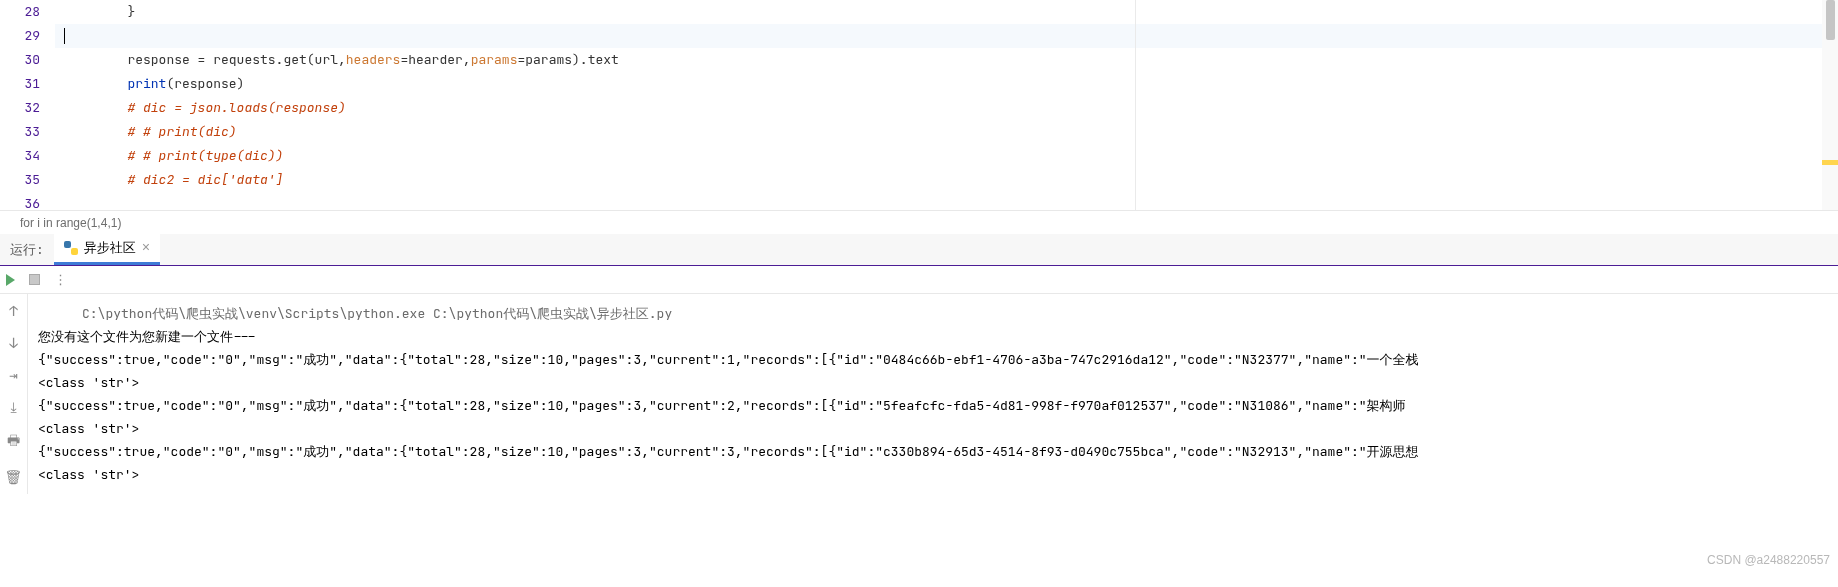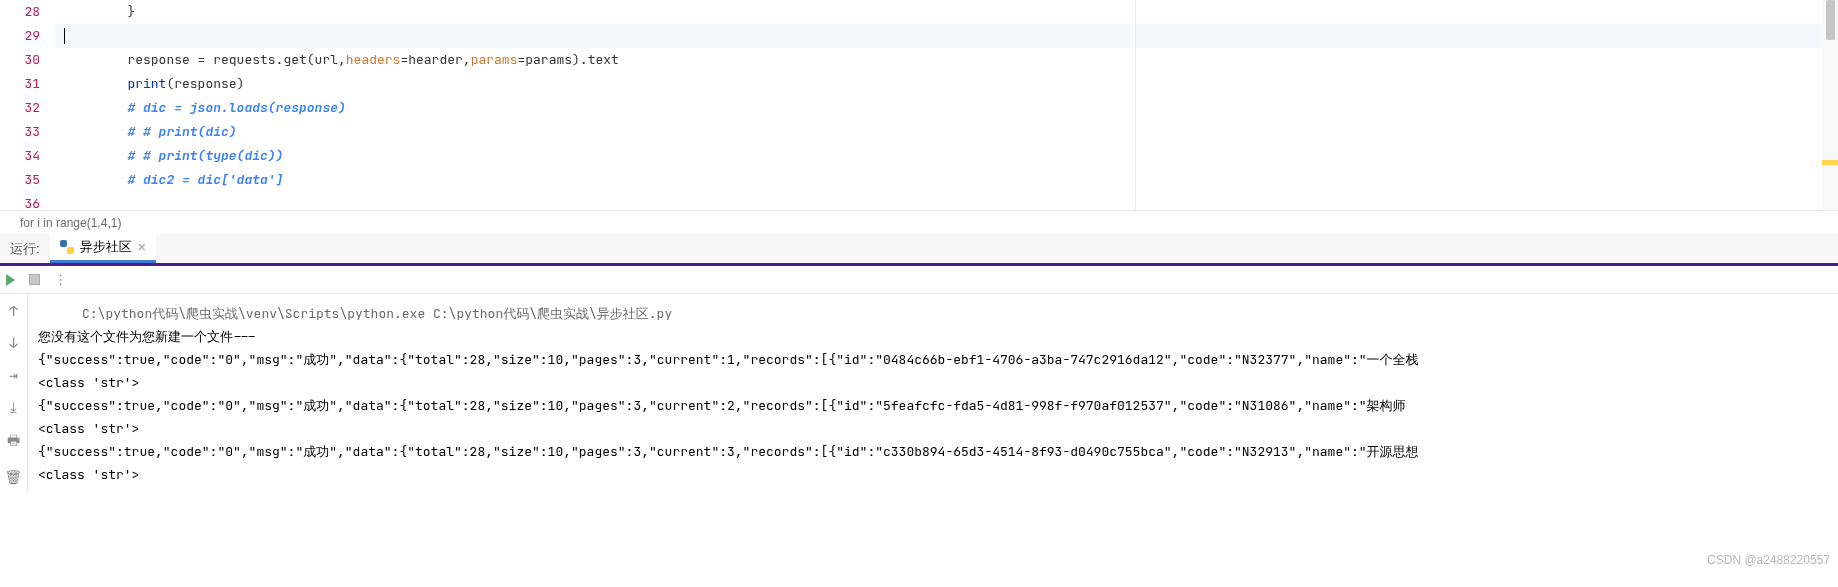--- a/index.html
+++ b/index.html
@@ -15,21 +15,21 @@
       height: 210px;
       overflow: hidden;
       position: relative;
       background: #fff;
     }
     .gutter {
       width: 55px;
       background: #fff;
       text-align: right;
       padding-right: 15px;
-      color: #be185d;
+      color: #4c1d95;
       user-select: none;
       flex-shrink: 0;
     }
     .gutter .ln { height: 24px; line-height: 24px; }
     .code-content { flex: 1; position: relative; }
     .code-line {
       height: 24px;
       line-height: 24px;
       white-space: pre;
       padding-left: 10px;
@@ -38,21 +38,21 @@
     .cursor-caret {
       display: inline-block;
       width: 1px;
       height: 16px;
       background: #000;
       vertical-align: middle;
       margin-left: -1px;
     }
     .kw-blue { color: #0033b3; }
     .kw-orange { color: #cc7832; }
-    .comment { color: #3b82f6; font-style: italic; font-weight: bold; }
+    .comment { color: #c2410c; font-style: italic; }
     .vert-line {
       position: absolute;
       top: 0;
       bottom: 0;
       width: 1px;
       background: #eaeaea;
     }
     .vert-line.v1 { left: 1080px; }
     .editor-scrollbar {
       position: absolute;
@@ -84,23 +84,23 @@
       padding-left: 20px;
       color: #6e6e6e;
       font-size: 12px;
       border-top: 1px solid #e8e8e8;
       font-family: -apple-system, "Segoe UI", sans-serif;
     }
     .tabs-row {
       height: 32px;
       display: flex;
       align-items: center;
-      border-bottom: 3px solid #4c1d95;
+      border-bottom: 1px solid #4c1d95;
       background: #f7f7f7;
-      font-family: Liberation Sans, sans-serif;
+      font-family: Liberation Mono, monospace;
       font-size: 13px;
     }
     .tab-item {
       padding: 0 10px;
       height: 100%;
       display: flex;
       align-items: center;
       gap: 6px;
       color: #595959;
       cursor: pointer;

